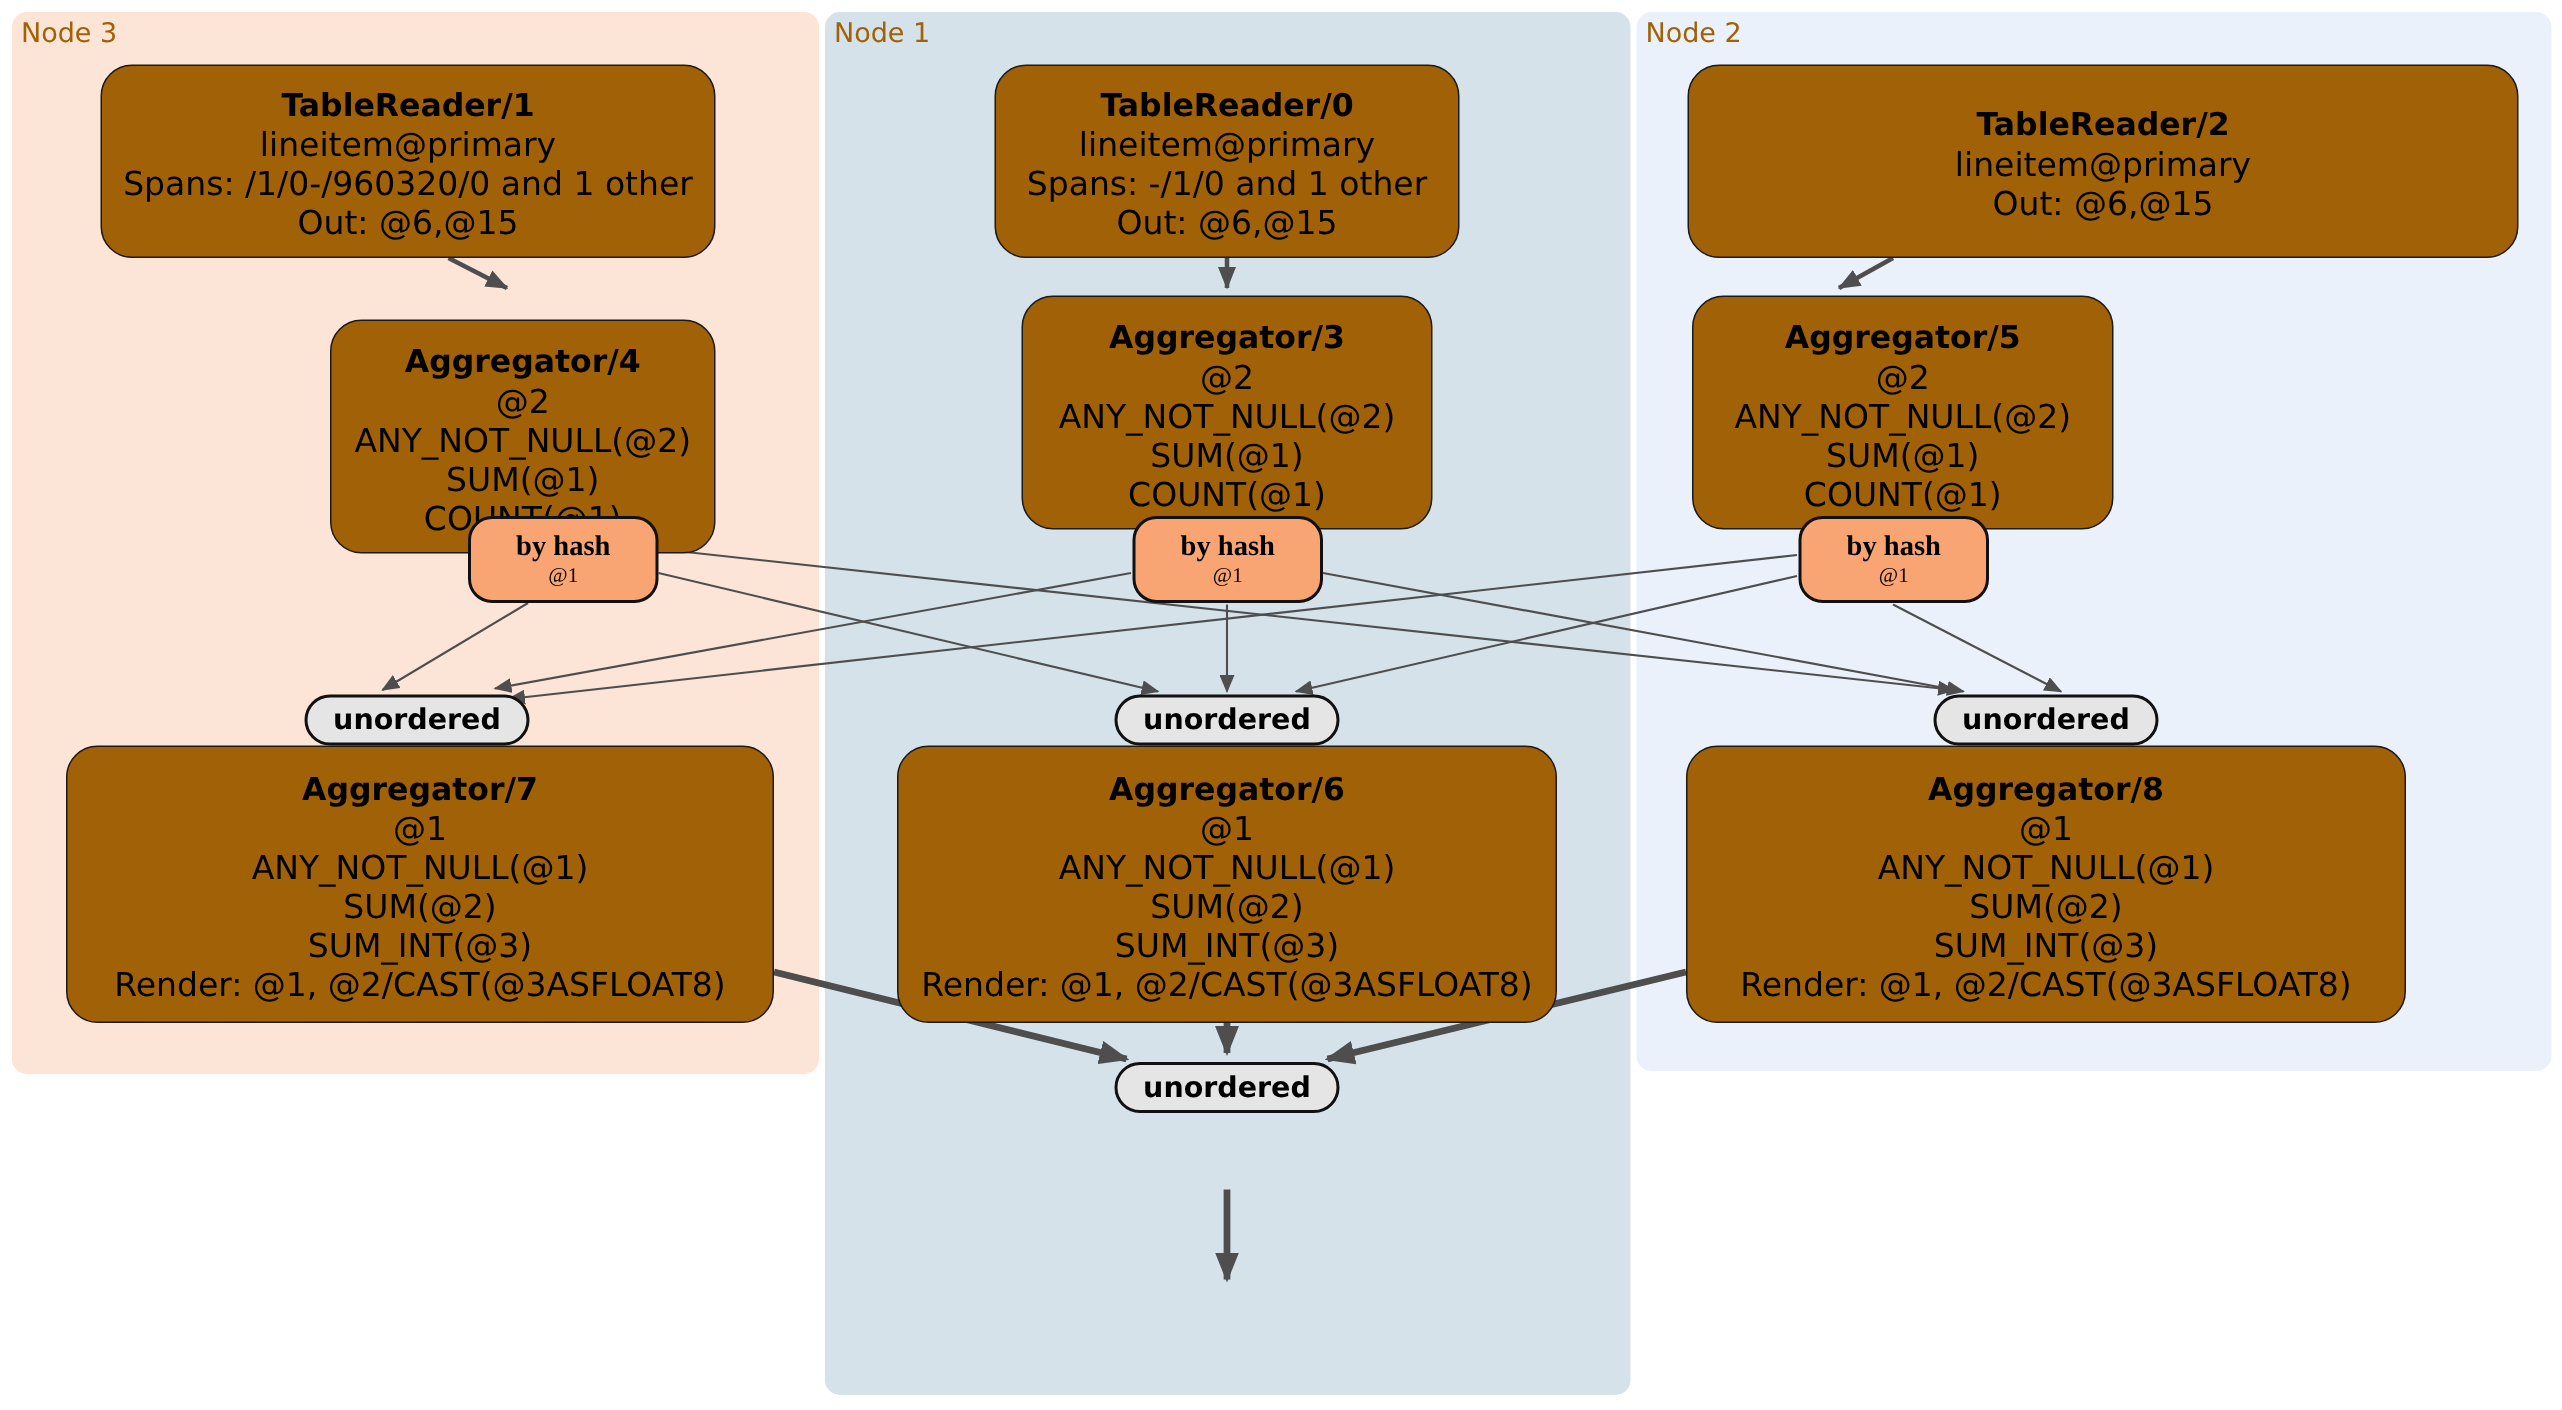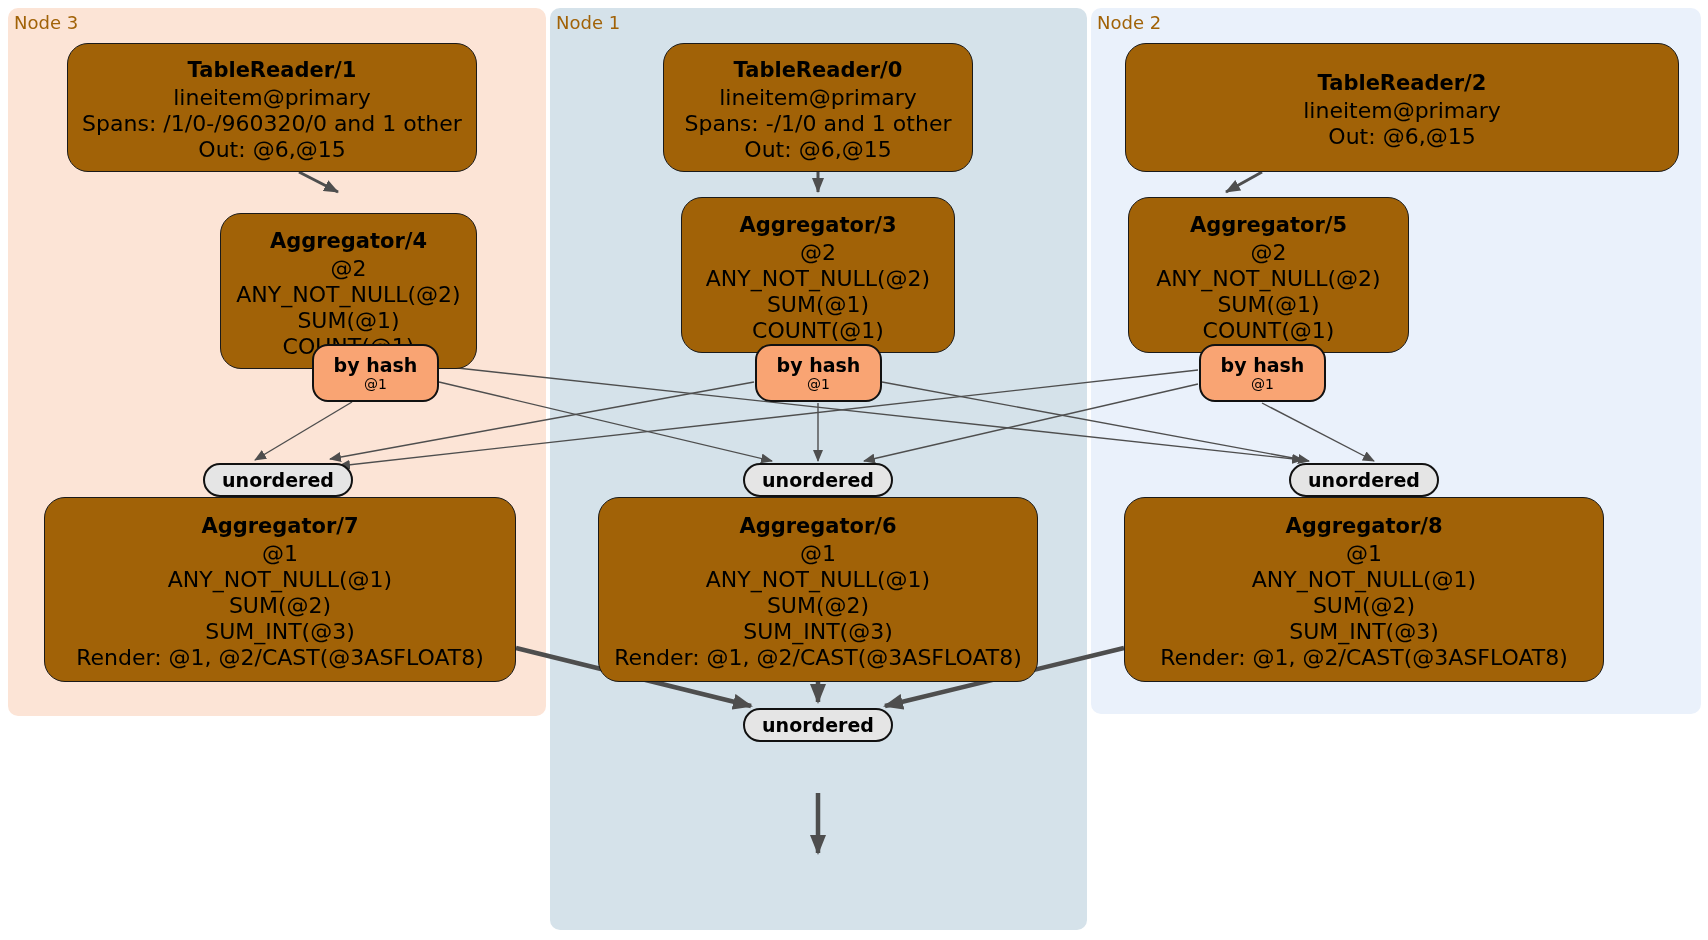--- a/index.html
+++ b/index.html
@@ -12,21 +12,21 @@
   .edges{position:absolute;left:0;top:0;z-index:2;}
   .node{
     position:absolute;z-index:3;background:#a16207;border:1.6px solid #1a1a1a;border-radius:21px;
     display:flex;flex-direction:column;justify-content:center;align-items:center;
     text-align:center;box-sizing:border-box;padding:12px 4px 8px 4px;
   }
   .node .title{font-weight:bold;font-size:21px;line-height:29px;white-space:nowrap;}
   .node .line{font-size:22px;line-height:26px;white-space:nowrap;}
   .router{
     position:absolute;z-index:4;background:#f9a473;border:2px solid #111;border-radius:16px;
-    display:flex;flex-direction:column;justify-content:center;align-items:center;box-sizing:border-box;
+    display:flex;flex-direction:column;justify-content:center;align-items:center;box-sizing:border-box;font-family:Liberation Serif, serif;
   }
   .router .r-label{font-weight:bold;font-size:19px;line-height:22px;}
   .router .r-key{font-size:14px;line-height:17px;}
   .sync{
     position:absolute;z-index:4;background:#e5e5e5;border:2px solid #111;border-radius:17px;
     display:flex;justify-content:center;align-items:center;box-sizing:border-box;
     font-weight:bold;font-size:19px;
   }
   .small-box{
     position:absolute;z-index:3;background:#ffffd2;border:1.6px solid #1a1a1a;border-radius:9px;

